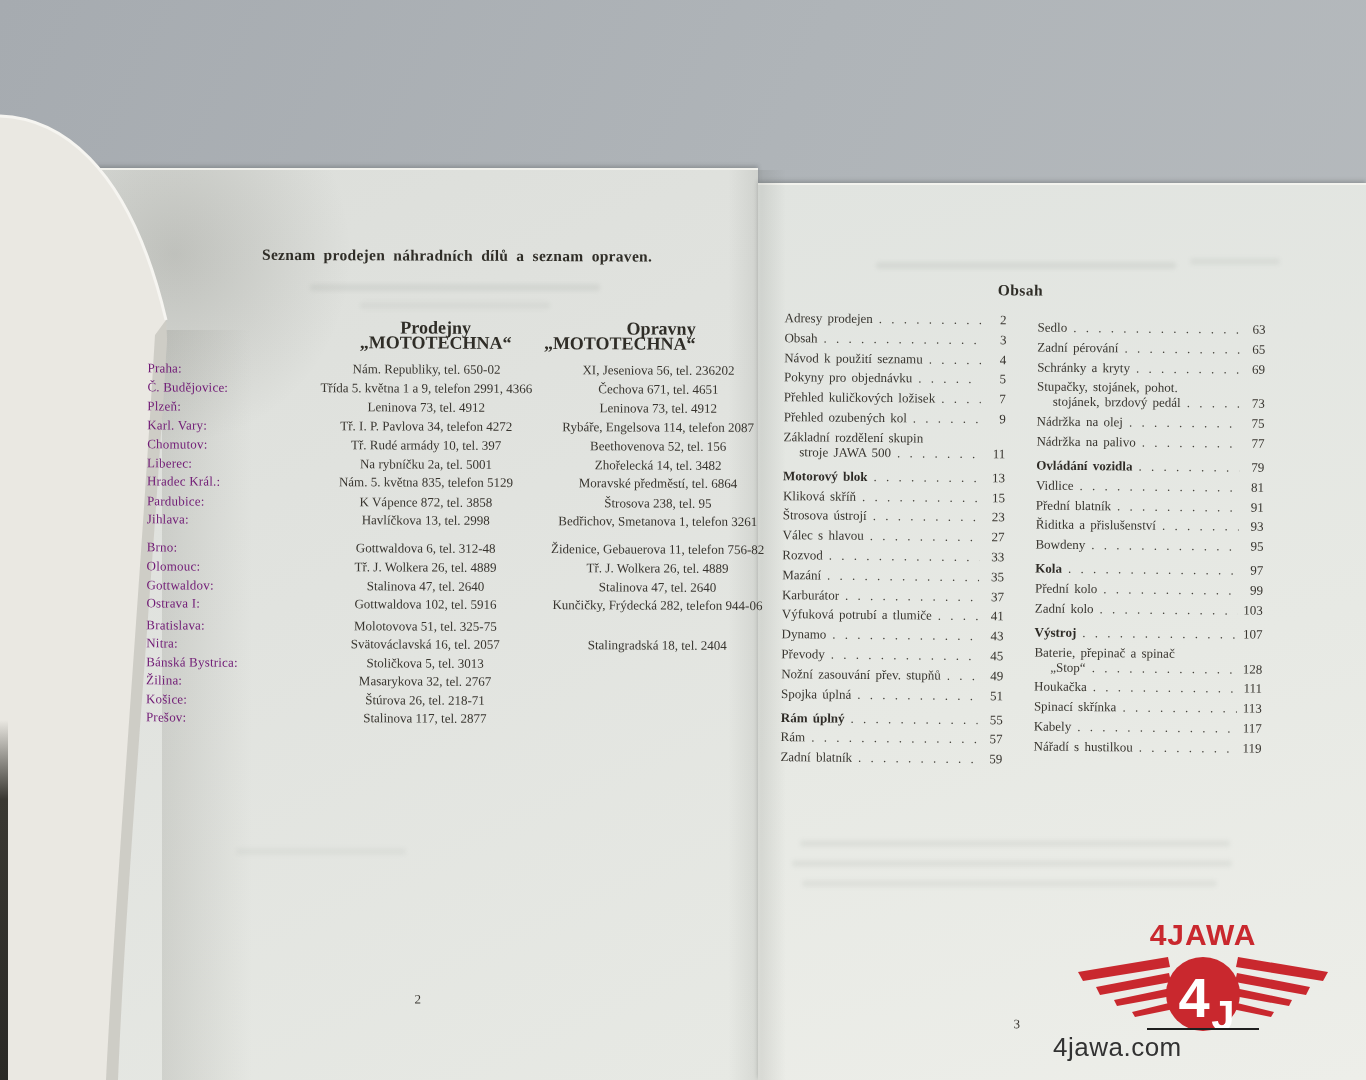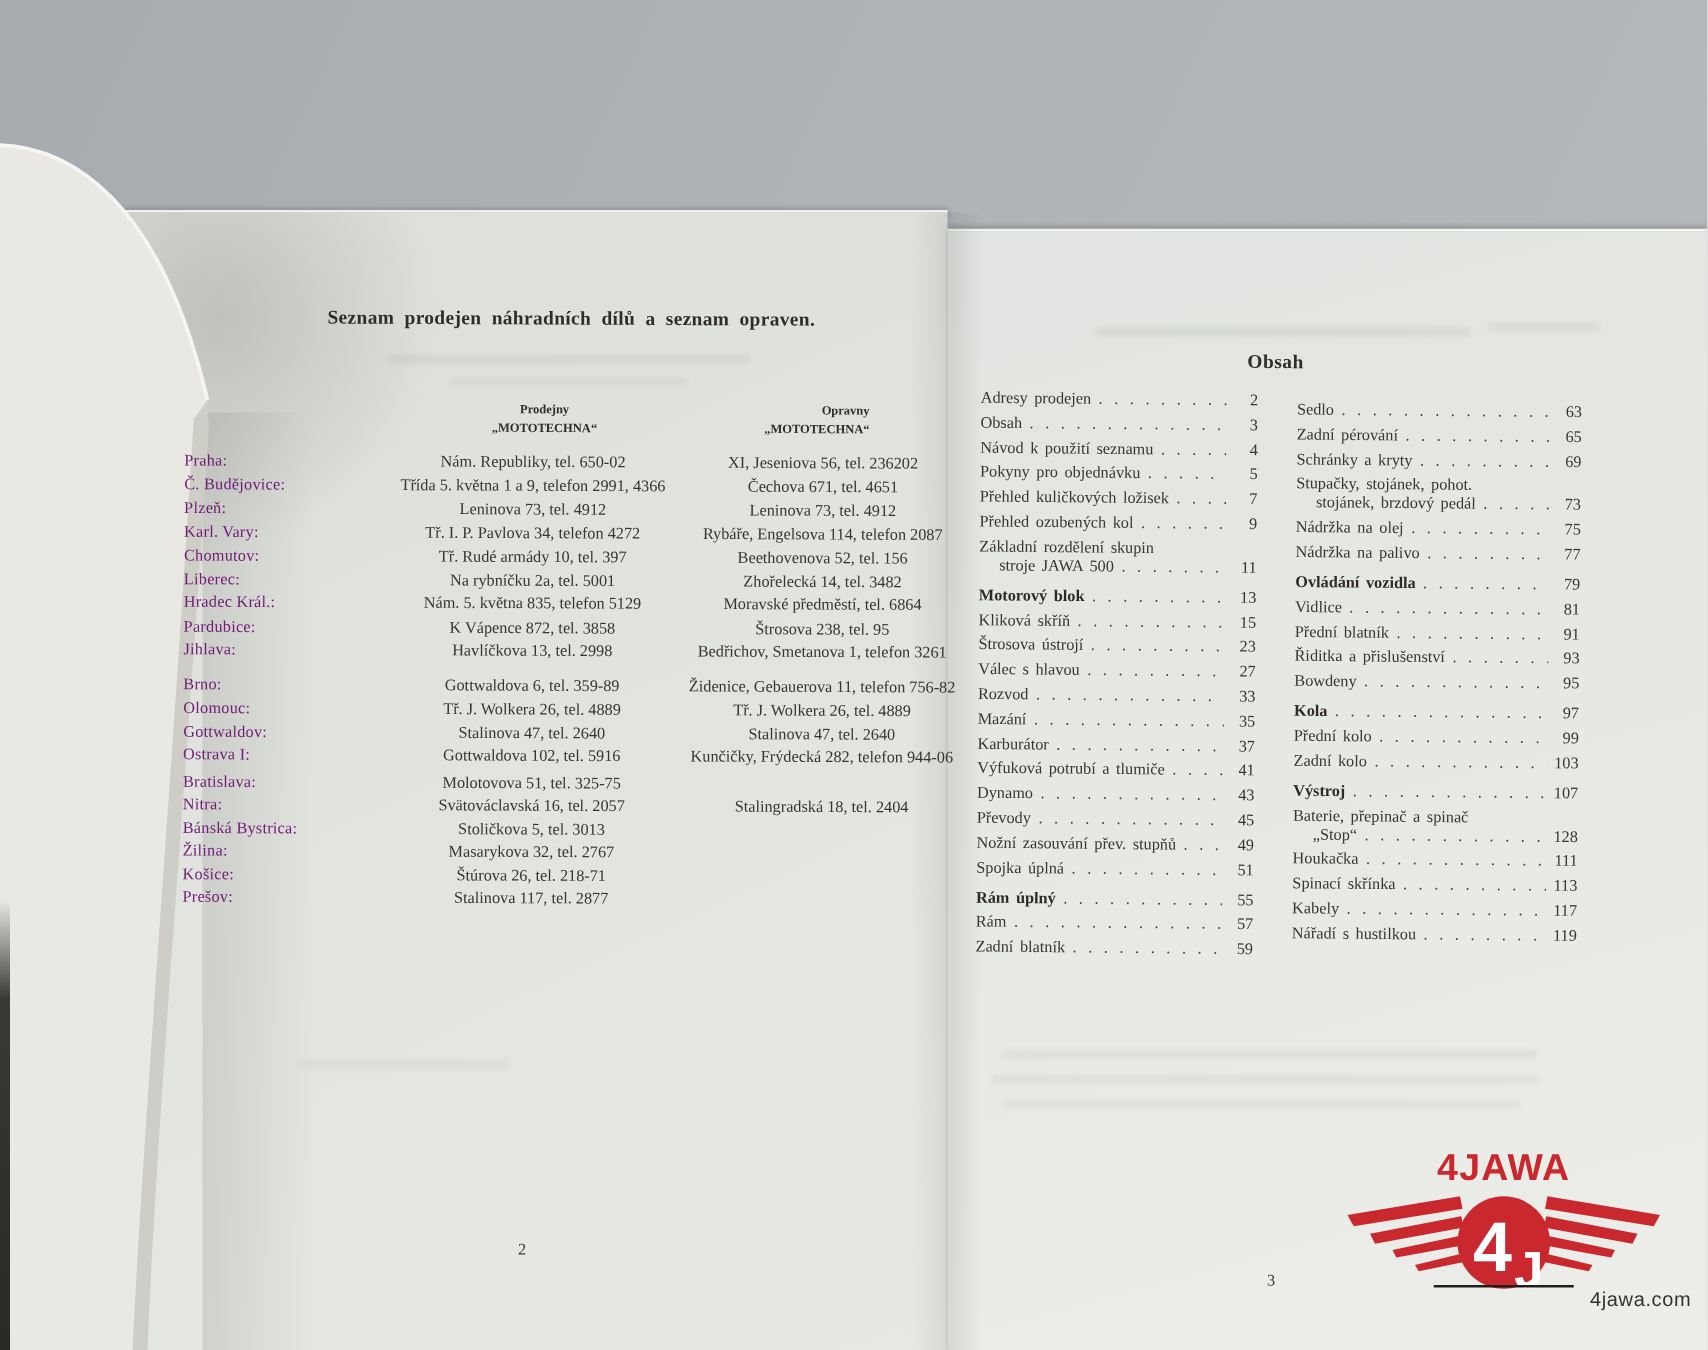--- a/index.html
+++ b/index.html
@@ -42,21 +42,21 @@
 
   
   .ink{color:#37342e;}
   .left-content{position:absolute;inset:0;transform:rotate(.25deg);transform-origin:300px 250px;}
   .right-content{position:absolute;inset:0;transform:rotate(.55deg);transform-origin:770px 280px;}
 
   .doc-title{
     position:absolute;left:262px;top:246px;font-size:15.5px;font-weight:bold;
     letter-spacing:.3px;word-spacing:4px;color:#2f2d27;
   }
-  .col-head{position:absolute;top:320px;text-align:center;font-weight:bold;font-size:10px;line-height:15px;color:#2f2d27;}
+  .col-head{position:absolute;top:320px;text-align:center;font-weight:bold;font-size:18px;line-height:15px;color:#2f2d27;}
   .col-head.prodejny{left:330px;width:212px;}
   .col-head.opravny{left:500px;width:196px;text-align:right;}
 
   .dealer-table{position:absolute;left:148px;top:362px;width:606px;font-size:13px;line-height:14.5px;}
   .dealer-row{display:flex;margin-bottom:4px;}
   .dealer-row .city{width:168px;font-weight:normal;color:#701a75;letter-spacing:.2px;flex:0 0 auto;}
   .dealer-row .addr{width:208px;flex:0 0 auto;padding-right:12px;padding-left:14px;text-indent:-14px;color:#38352f;text-align:center;}
   .dealer-row .addr.opr{width:204px;padding-right:0;}
 
   .toc-heading{position:absolute;left:998px;top:279px;font-size:15.5px;font-weight:bold;letter-spacing:.4px;color:#2f2d27;}
@@ -82,21 +82,21 @@
   .ghost{position:absolute;height:7px;border-radius:3px;background:#848b84;opacity:.13;filter:blur(2px);}
 
   
   .logo{position:absolute;left:1053px;top:918px;width:300px;font-family:"Liberation Sans","DejaVu Sans",sans-serif;}
   .logo .wordmark{
     position:absolute;left:0;top:0;width:100%;text-align:center;
     font-size:30px;font-weight:bold;letter-spacing:1px;
   }
   .logo svg{position:absolute;left:0;top:24px;}
   .logo .rule{position:absolute;left:94px;top:110px;width:112px;height:2px;background:#1e1e1e;}
-  .logo .site{position:absolute;left:0;top:114px;width:100%;text-align:right;font-size:16px;color:#323232;letter-spacing:.5px;}
+  .logo .site{position:absolute;left:0;top:114px;width:100%;text-align:left;font-size:26px;color:#323232;letter-spacing:.5px;}
 </style>
 </head>
 <body>
 
 <div id="photo">
 
   <div class="page page-left"></div>
   <div class="page page-right"></div>
   <div class="gutter-shade"></div>
   <div class="curve-shadow"></div>
@@ -171,21 +171,21 @@
           <div class="addr">K Vápence 872, tel. 3858</div>
           <div class="addr opr">Štrosova 238, tel. 95</div>
         </div>
         <div class="dealer-row">
           <div class="city">Jihlava:</div>
           <div class="addr">Havlíčkova 13, tel. 2998</div>
           <div class="addr opr">Bedřichov, Smetanova 1, telefon 3261</div>
         </div>
         <div class="dealer-row" style="margin-top: 13px;">
           <div class="city">Brno:</div>
-          <div class="addr">Gottwaldova 6, tel. 359-89</div>
+          <div class="addr">Gottwaldova 6, tel. 312-48</div>
           <div class="addr opr">Židenice, Gebauerova 11, telefon 756-82</div>
         </div>
         <div class="dealer-row" style="margin-top: 5px;">
           <div class="city">Olomouc:</div>
           <div class="addr">Tř. J. Wolkera 26, tel. 4889</div>
           <div class="addr opr">Tř. J. Wolkera 26, tel. 4889</div>
         </div>
         <div class="dealer-row">
           <div class="city">Gottwaldov:</div>
           <div class="addr">Stalinova 47, tel. 2640</div>

